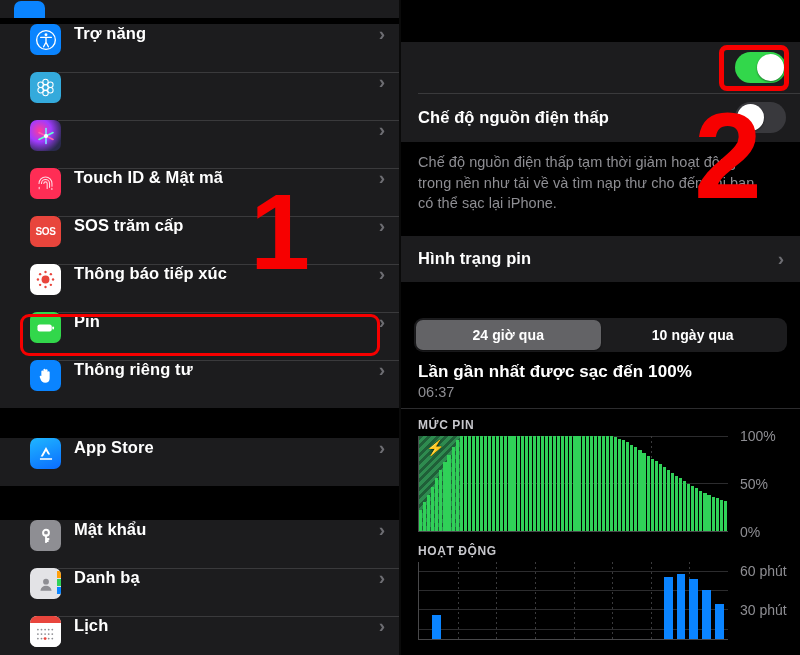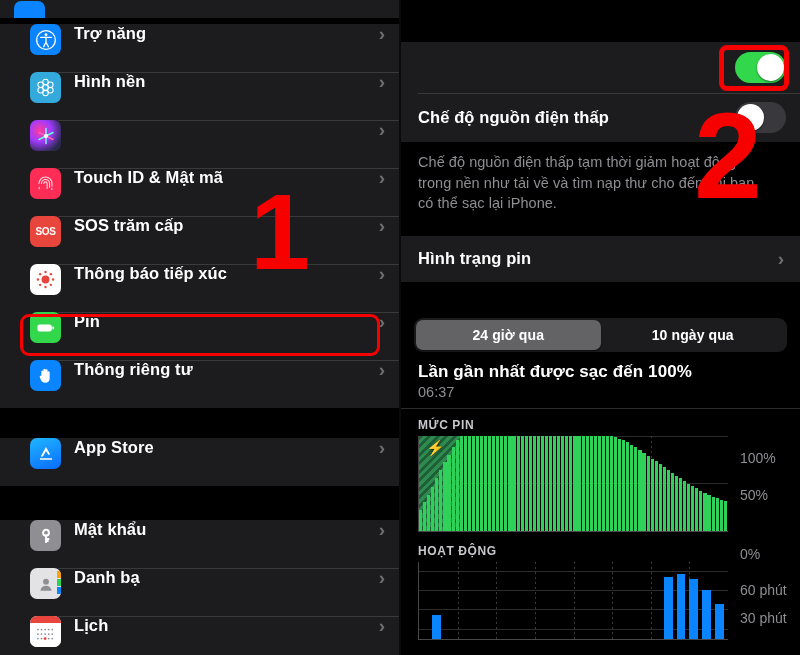--- a/index.html
+++ b/index.html
@@ -169,21 +169,20 @@
   .gridline {
     position:absolute; left:0; right:0; height:1px; background:#2c2c2e;
   }
   .vgrid {
     position:absolute; top:0; bottom:0; width:1px;
     background:repeating-linear-gradient(to bottom,#3a3a3c 0 2px,transparent 2px 5px);
   }
   .yaxis {
     flex:0 0 auto; width:72px; position:relative;
     padding-left:10px;
-    margin-top:22px;
   }
   .ylabel {
     position:absolute; left:12px;
     color:#8e8e93; font-size:14px; transform:translateY(-50%);
     white-space:nowrap;
   }
   .bolt {
     position:absolute; color:#30d158; font-size:15px; line-height:1;
     left:7px; top:4px; text-shadow:0 0 2px #000;
   }
@@ -224,21 +223,20 @@
               <circle cx="12" cy="12" r="3.1"></circle>
               <circle cx="12" cy="5.6" r="3.1"></circle>
               <circle cx="12" cy="18.4" r="3.1"></circle>
               <circle cx="6.4" cy="8.8" r="3.1"></circle>
               <circle cx="17.6" cy="8.8" r="3.1"></circle>
               <circle cx="6.4" cy="15.2" r="3.1"></circle>
               <circle cx="17.6" cy="15.2" r="3.1"></circle>
             </g>
           </svg>
         </div>
-        <div class="row-label">Hình nền</div>
         <div class="chev">›</div>
       </div>
 
       <div class="row">
         <div class="row-icon" style="background:radial-gradient(circle at 32% 34%,#ff3b9a 0%,#a13bff 38%,#2a2a4e 78%);">
           <svg width="24" height="24" viewBox="0 0 24 24" aria-hidden="true">
             <g stroke-linecap="round">
               <path d="M12 4.5v15" stroke="#7fe8ff" stroke-width="1.6"></path>
               <path d="M5 8.5l14 7" stroke="#ff5fb0" stroke-width="1.6"></path>
               <path d="M5 15.5l14-7" stroke="#63ffd0" stroke-width="1.6"></path>

